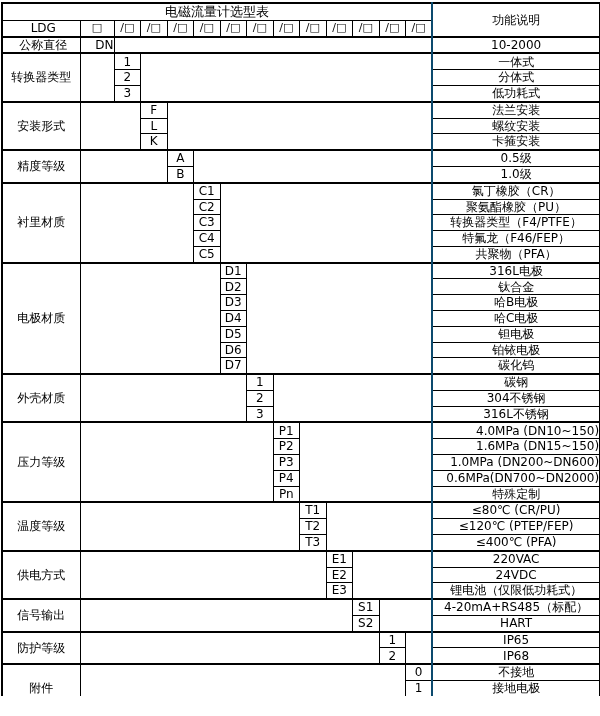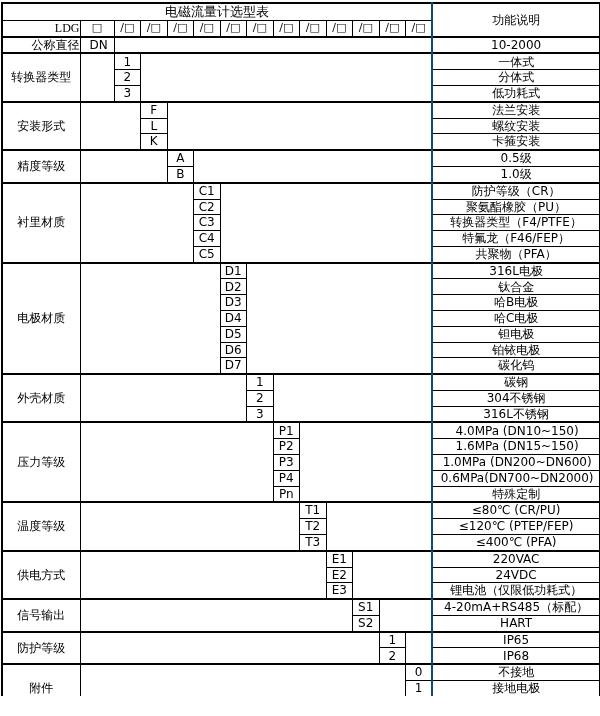--- a/index.html
+++ b/index.html
@@ -16,23 +16,23 @@
     border:1px solid #000;
     text-align:center;
     vertical-align:middle;
     padding:0;
     overflow:hidden;
     white-space:nowrap;
     line-height:1.05;
     height:14px;
   }
   td.title-cell{font-size:13px;height:15px;}
-  td.lft{text-align:right;padding-left:4px;font-family:Liberation Serif, serif;}
-  td.code-left{text-align:center;padding-left:3px;}
-  td.vleft{text-align:center;padding-left:2px;}
+  td.lft{text-align:center;padding-left:4px;}
+  td.code-left{text-align:right;padding-left:3px;}
+  td.vleft{text-align:right;padding-left:2px;}
   td.rcol{border-left:2px solid #0c4a6e;}
   tr.gs > td{border-top:2px solid #000;}
   td.slot{font-size:11px;letter-spacing:0;}
 </style>
 </head>
 <body>
 
 <div id="page">
   <table class="sel">
     <colgroup id="cols">
@@ -118,21 +118,21 @@
         </tr>
         <tr>
           <td>B</td>
           <td class="rcol">1.0级</td>
         </tr>
         <tr class="gs">
           <td rowspan="5">衬里材质</td>
           <td colspan="4" rowspan="5"></td>
           <td>C1</td>
           <td colspan="8" rowspan="5"></td>
-          <td class="rcol">防护等级（CR）</td>
+          <td class="rcol">氯丁橡胶（CR）</td>
         </tr>
         <tr>
           <td>C2</td>
           <td class="rcol">聚氨酯橡胶（PU）</td>
         </tr>
         <tr>
           <td>C3</td>
           <td class="rcol">转换器类型（F4/PTFE）</td>
         </tr>
         <tr>

